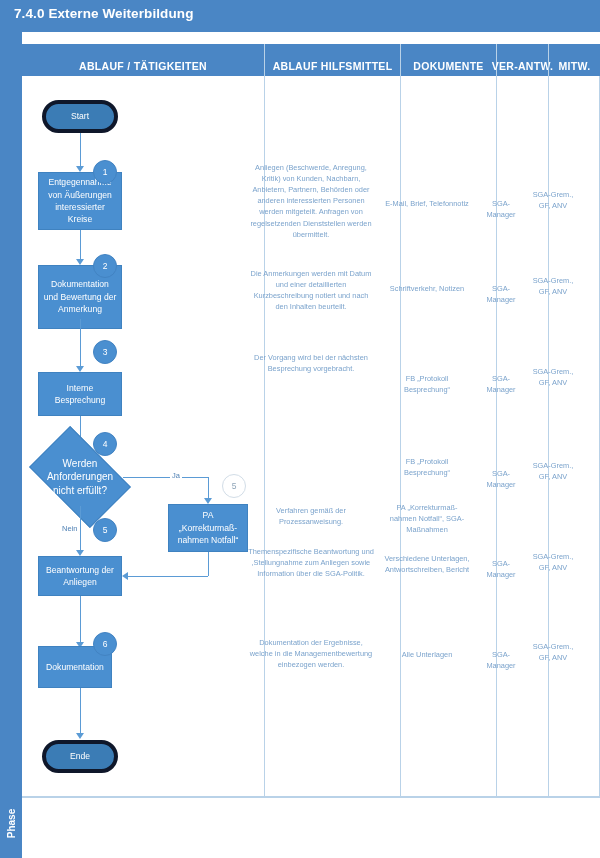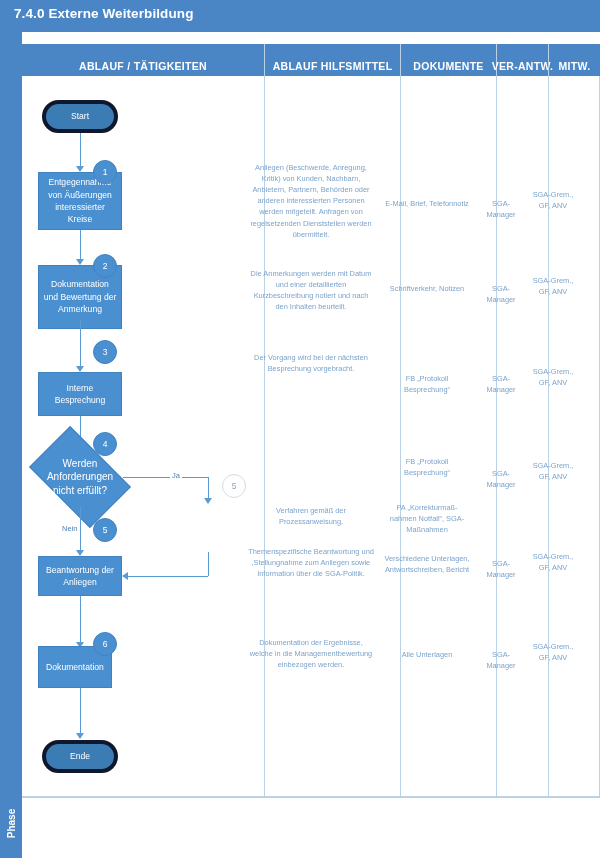--- a/index.html
+++ b/index.html
@@ -293,20 +293,21 @@
   </div>
   <div class="badge" style="left:93px; top:432px;">4</div>
 
   <div class="conn-h" style="left:123px; top:477px; width:85px;"></div>
   <div class="conn-v" style="left:208px; top:477px; height:21px;"></div>
   <div class="arrow-down" style="left:204px; top:498px;"></div>
   <div class="branch-label" style="left:170px; top:471px;">Ja</div>
 
   <div class="badge hollow" style="left:222px; top:474px;">5</div>
 
+  <div class="shape process" style="left:168px; top:504px; width:80px; height:48px;">PA „Korrekturmaß-nahmen Notfall“</div>
 
   <div class="conn-v" style="left:208px; top:552px; height:24px;"></div>
   <div class="conn-h" style="left:128px; top:576px; width:80px;"></div>
   <div class="arrow-left" style="left:122px; top:572px;"></div>
 
   <div class="conn-v" style="left:80px; top:506px; height:44px;"></div>
   <div class="arrow-down" style="left:76px; top:550px;"></div>
   <div class="branch-label" style="left:60px; top:524px;">Nein</div>
   <div class="badge" style="left:93px; top:518px;">5</div>
 

